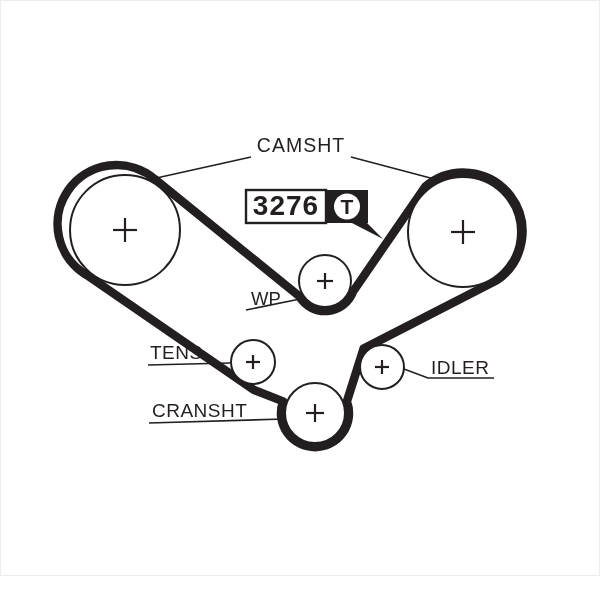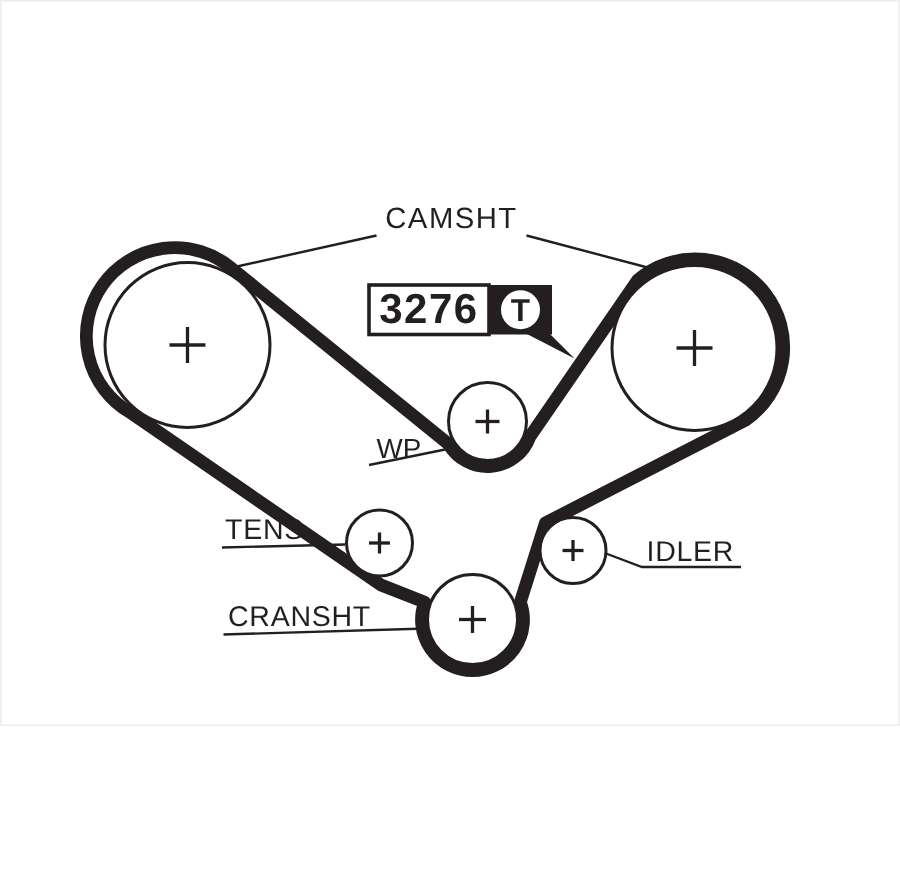--- a/index.html
+++ b/index.html
@@ -4,21 +4,21 @@
 <style>
   html, body {
     margin: 0;
     padding: 0;
     background: #ffffff;
     font-family: "Liberation Sans", sans-serif;
   }
   .canvas {
     position: relative;
     width: 600px;
-    height: 484px;
+    height: 576px;
     background: #ffffff;
     box-shadow: inset 0 0 0 1px #ededed;
     overflow: hidden;
   }
   svg { display: block; }
   text {
     font-family: "Liberation Sans", sans-serif;
     fill: #231f20;
   }
   .lbl   { font-size: 19px; letter-spacing: 0.5px; }

